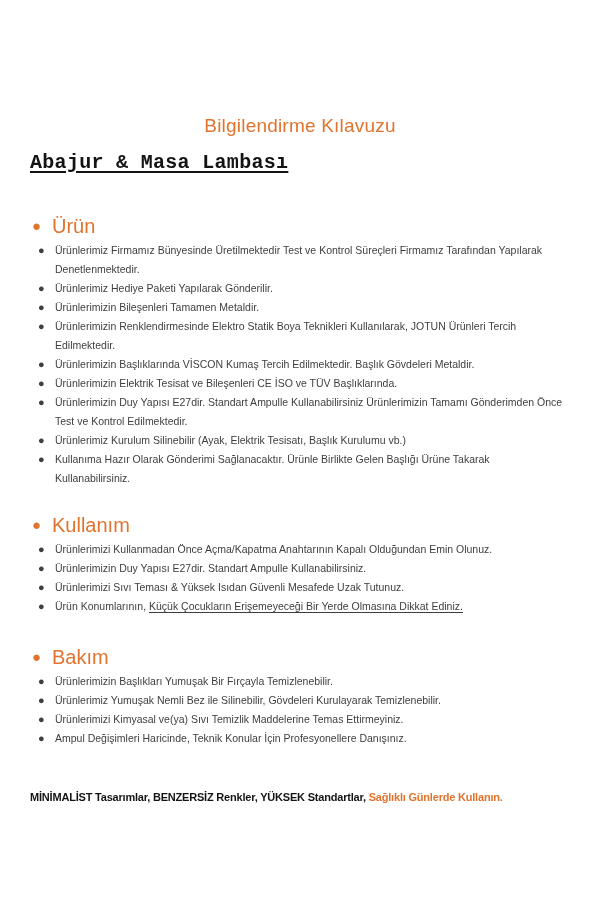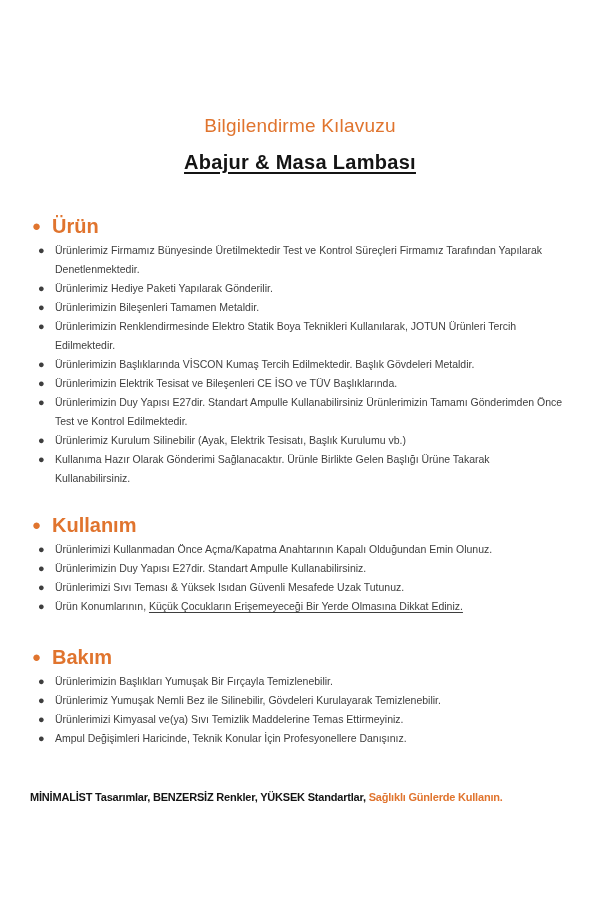--- a/index.html
+++ b/index.html
@@ -20,27 +20,27 @@
 
   .title {
     text-align: center;
     color: var(--accent);
     font-size: 19px;
     font-weight: normal;
     line-height: 23px;
     letter-spacing: 0.2px;
   }
   .subtitle {
-    text-align: center;
     color: var(--dark);
     font-size: 20px;
     font-weight: bold;
     line-height: 25px;
     margin-top: 13px;
     letter-spacing: 0.3px;
+    font-family: Liberation Mono, monospace;
   }
   .subtitle .ul-wrap {
     text-decoration: underline;
     text-decoration-thickness: 2px;
     text-underline-offset: 3px;
   }
 
   .section.first  { margin-top: 38px; }
   .section.second { margin-top: 24px; }
   .section.third  { margin-top: 28px; }
@@ -53,21 +53,21 @@
   .sec-bullet {
     width: 22px;
     color: var(--accent);
     font-size: 15px;
     text-align: left;
     padding-left: 2px;
   }
   .sec-title {
     color: var(--accent);
     font-size: 20px;
-    font-weight: bold;
+    font-weight: normal;
   }
 
   ul.list {
     list-style: none;
     margin: 2px 0 0 0;
     padding: 0 0 0 8px;
   }
   li.item {
     display: flex;
     color: var(--body);

